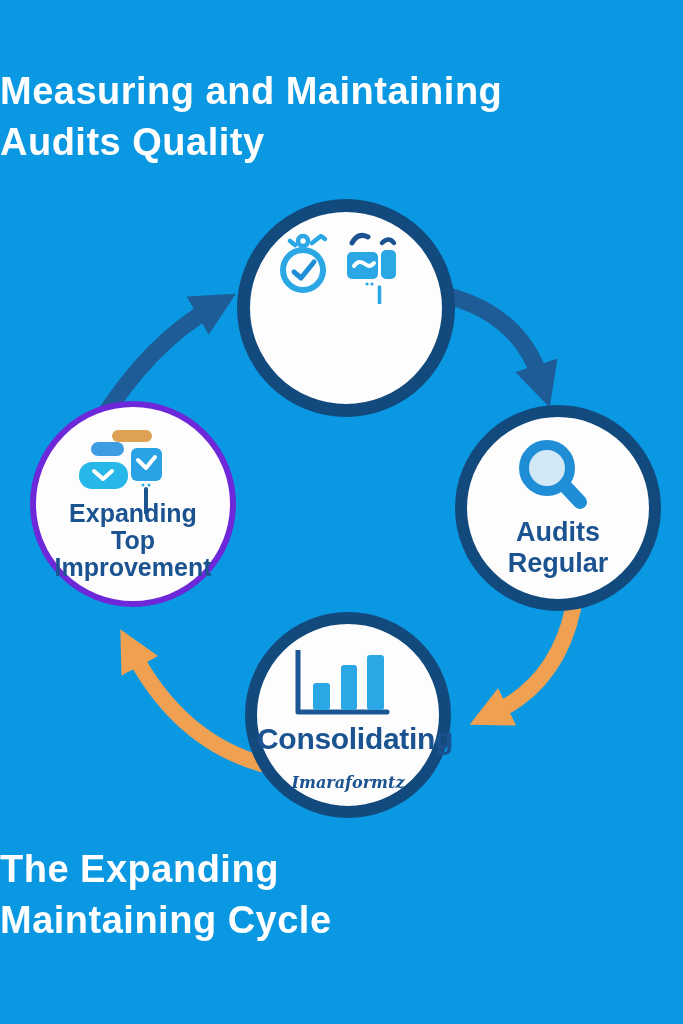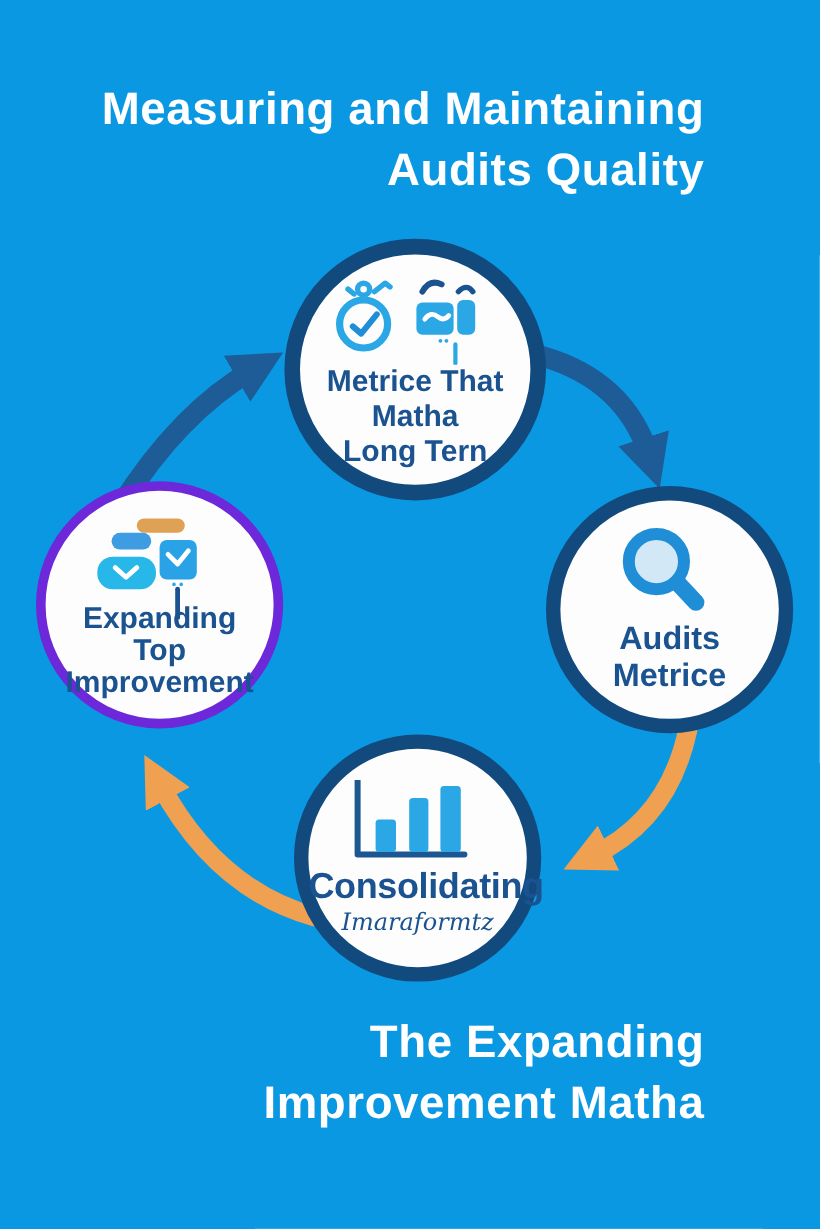--- a/index.html
+++ b/index.html
@@ -11,21 +11,21 @@
     width: 683px;
     height: 1024px;
     background: #0b98e2;
     overflow: hidden;
   }
 
   .big-title {
     position: absolute;
     left: 0;
     width: 587px;
-    text-align: right;
+    text-align: left;
     color: #ffffff;
     font-weight: 700;
     font-size: 38px;
     line-height: 51px;
     letter-spacing: 0.5px;
   }
   .big-title.header { top: 66px; }
   .big-title.footer { top: 844px; }
 
   .arrows {
@@ -35,21 +35,21 @@
   }
 
   .node {
     position: absolute;
     background: #fdfdfd;
     border-radius: 50%;
     z-index: 2;
   }
   .node-top    { left: 237px; top: 199px; width: 218px; height: 218px; border: 13px solid #134a7e; }
   .node-right  { left: 455px; top: 405px; width: 206px; height: 206px; border: 12px solid #134a7e; }
-  .node-left   { left: 30px;  top: 401px; width: 206px; height: 206px; border: 8px solid #6d28d9; }
+  .node-left   { left: 30px;  top: 401px; width: 206px; height: 206px; border: 6px solid #6d28d9; }
   .node-bottom { left: 245px; top: 612px; width: 206px; height: 206px; border: 12px solid #134a7e; }
 
   .node .icon-wrap { position: absolute; }
   .node-top .icon-wrap    { left: 28px; top: 18px; width: 122px; height: 74px; }
   .node-right .icon-wrap  { left: 45px; top: 19px; width: 80px;  height: 78px; }
   .node-left .icon-wrap   { left: 43px; top: 19px; width: 85px;  height: 88px; }
   .node-bottom .icon-wrap { left: 38px; top: 26px; width: 95px;  height: 66px; }
 
   .node .label {
     position: absolute;
@@ -58,25 +58,25 @@
     text-align: center;
     color: #1b5391;
     font-weight: 700;
     white-space: nowrap;
   }
   .node-top .label    { top: 92px;  font-size: 25px; line-height: 29px; }
   .node-right .label  { top: 100px; font-size: 27px; line-height: 31px; }
   .node-left .label   { top: 93px;  font-size: 25px; line-height: 27px; }
   .node-bottom .label-main { top: 101px; font-size: 30px; line-height: 27px; letter-spacing: -0.3px; }
   .node-bottom .label-sub {
-    top: 130px;
+    top: 145px;
     font-family: "DejaVu Serif", serif;
     font-style: italic;
-    font-weight: 400;
-    font-size: 20px;
+    font-weight: 700;
+    font-size: 16px;
     line-height: 28px;
   }
 </style>
 </head>
 <body>
 
 <div class="canvas">
 
   <div class="big-title header">
     <div>Measuring and Maintaining</div>
@@ -116,39 +116,34 @@
           <path d="M104 13 Q111 6 116 13" fill="none" stroke="#1b5391" stroke-width="4.5" stroke-linecap="round"></path>
           <rect x="69" y="22" width="31" height="27" rx="5" fill="#2aa7e4"></rect>
           <path d="M76 36 q5 -7 11 -2 q5 4 9 -1" fill="none" stroke="#ffffff" stroke-width="4" stroke-linecap="round"></path>
           <rect x="103" y="20" width="15" height="29" rx="5" fill="#2aa7e4"></rect>
           <circle cx="89" cy="54" r="1.6" fill="#2aa7e4"></circle>
           <circle cx="94" cy="54" r="1.6" fill="#2aa7e4"></circle>
           <line x1="101.5" y1="57" x2="101.5" y2="73" stroke="#2aa7e4" stroke-width="3.5" stroke-linecap="round"></line>
         </g>
       </svg>
     </div>
-    <div class="label">
-      <div>Metrice That</div>
-      <div>Matha</div>
-      <div>Long Tern</div>
-    </div>
   </div>
 
   <div class="node node-right">
     <div class="icon-wrap">
       <svg width="80" height="78" viewBox="0 0 80 78">
         <g>
           <circle cx="35" cy="32" r="23" fill="#d3e8f6" stroke="#1f8ed6" stroke-width="10"></circle>
           <line x1="53" y1="50" x2="68" y2="66" stroke="#1f8ed6" stroke-width="14" stroke-linecap="round"></line>
         </g>
       </svg>
     </div>
     <div class="label">
       <div>Audits</div>
-      <div>Metrice</div>
+      <div>Regular</div>
     </div>
   </div>
 
   <div class="node node-left">
     <div class="icon-wrap">
       <svg width="85" height="88" viewBox="0 0 85 88">
         <g>
           <rect x="33" y="4" width="40" height="12" rx="6" fill="#dfa153"></rect>
           <rect x="12" y="16" width="33" height="14" rx="7" fill="#3e9de2"></rect>
           <rect x="0" y="36" width="49" height="27" rx="13" fill="#27b7e8"></rect>
@@ -178,16 +173,16 @@
           <rect x="72" y="5" width="17" height="55" rx="3" fill="#2aa7e4"></rect>
         </g>
       </svg>
     </div>
     <div class="label label-main">Consolidating</div>
     <div class="label label-sub">Imaraformtz</div>
   </div>
 
   <div class="big-title footer">
     <div>The Expanding</div>
-    <div>Improvement Matha</div>
+    <div>Maintaining Cycle</div>
   </div>
 
 </div>
 
 </body></html>

